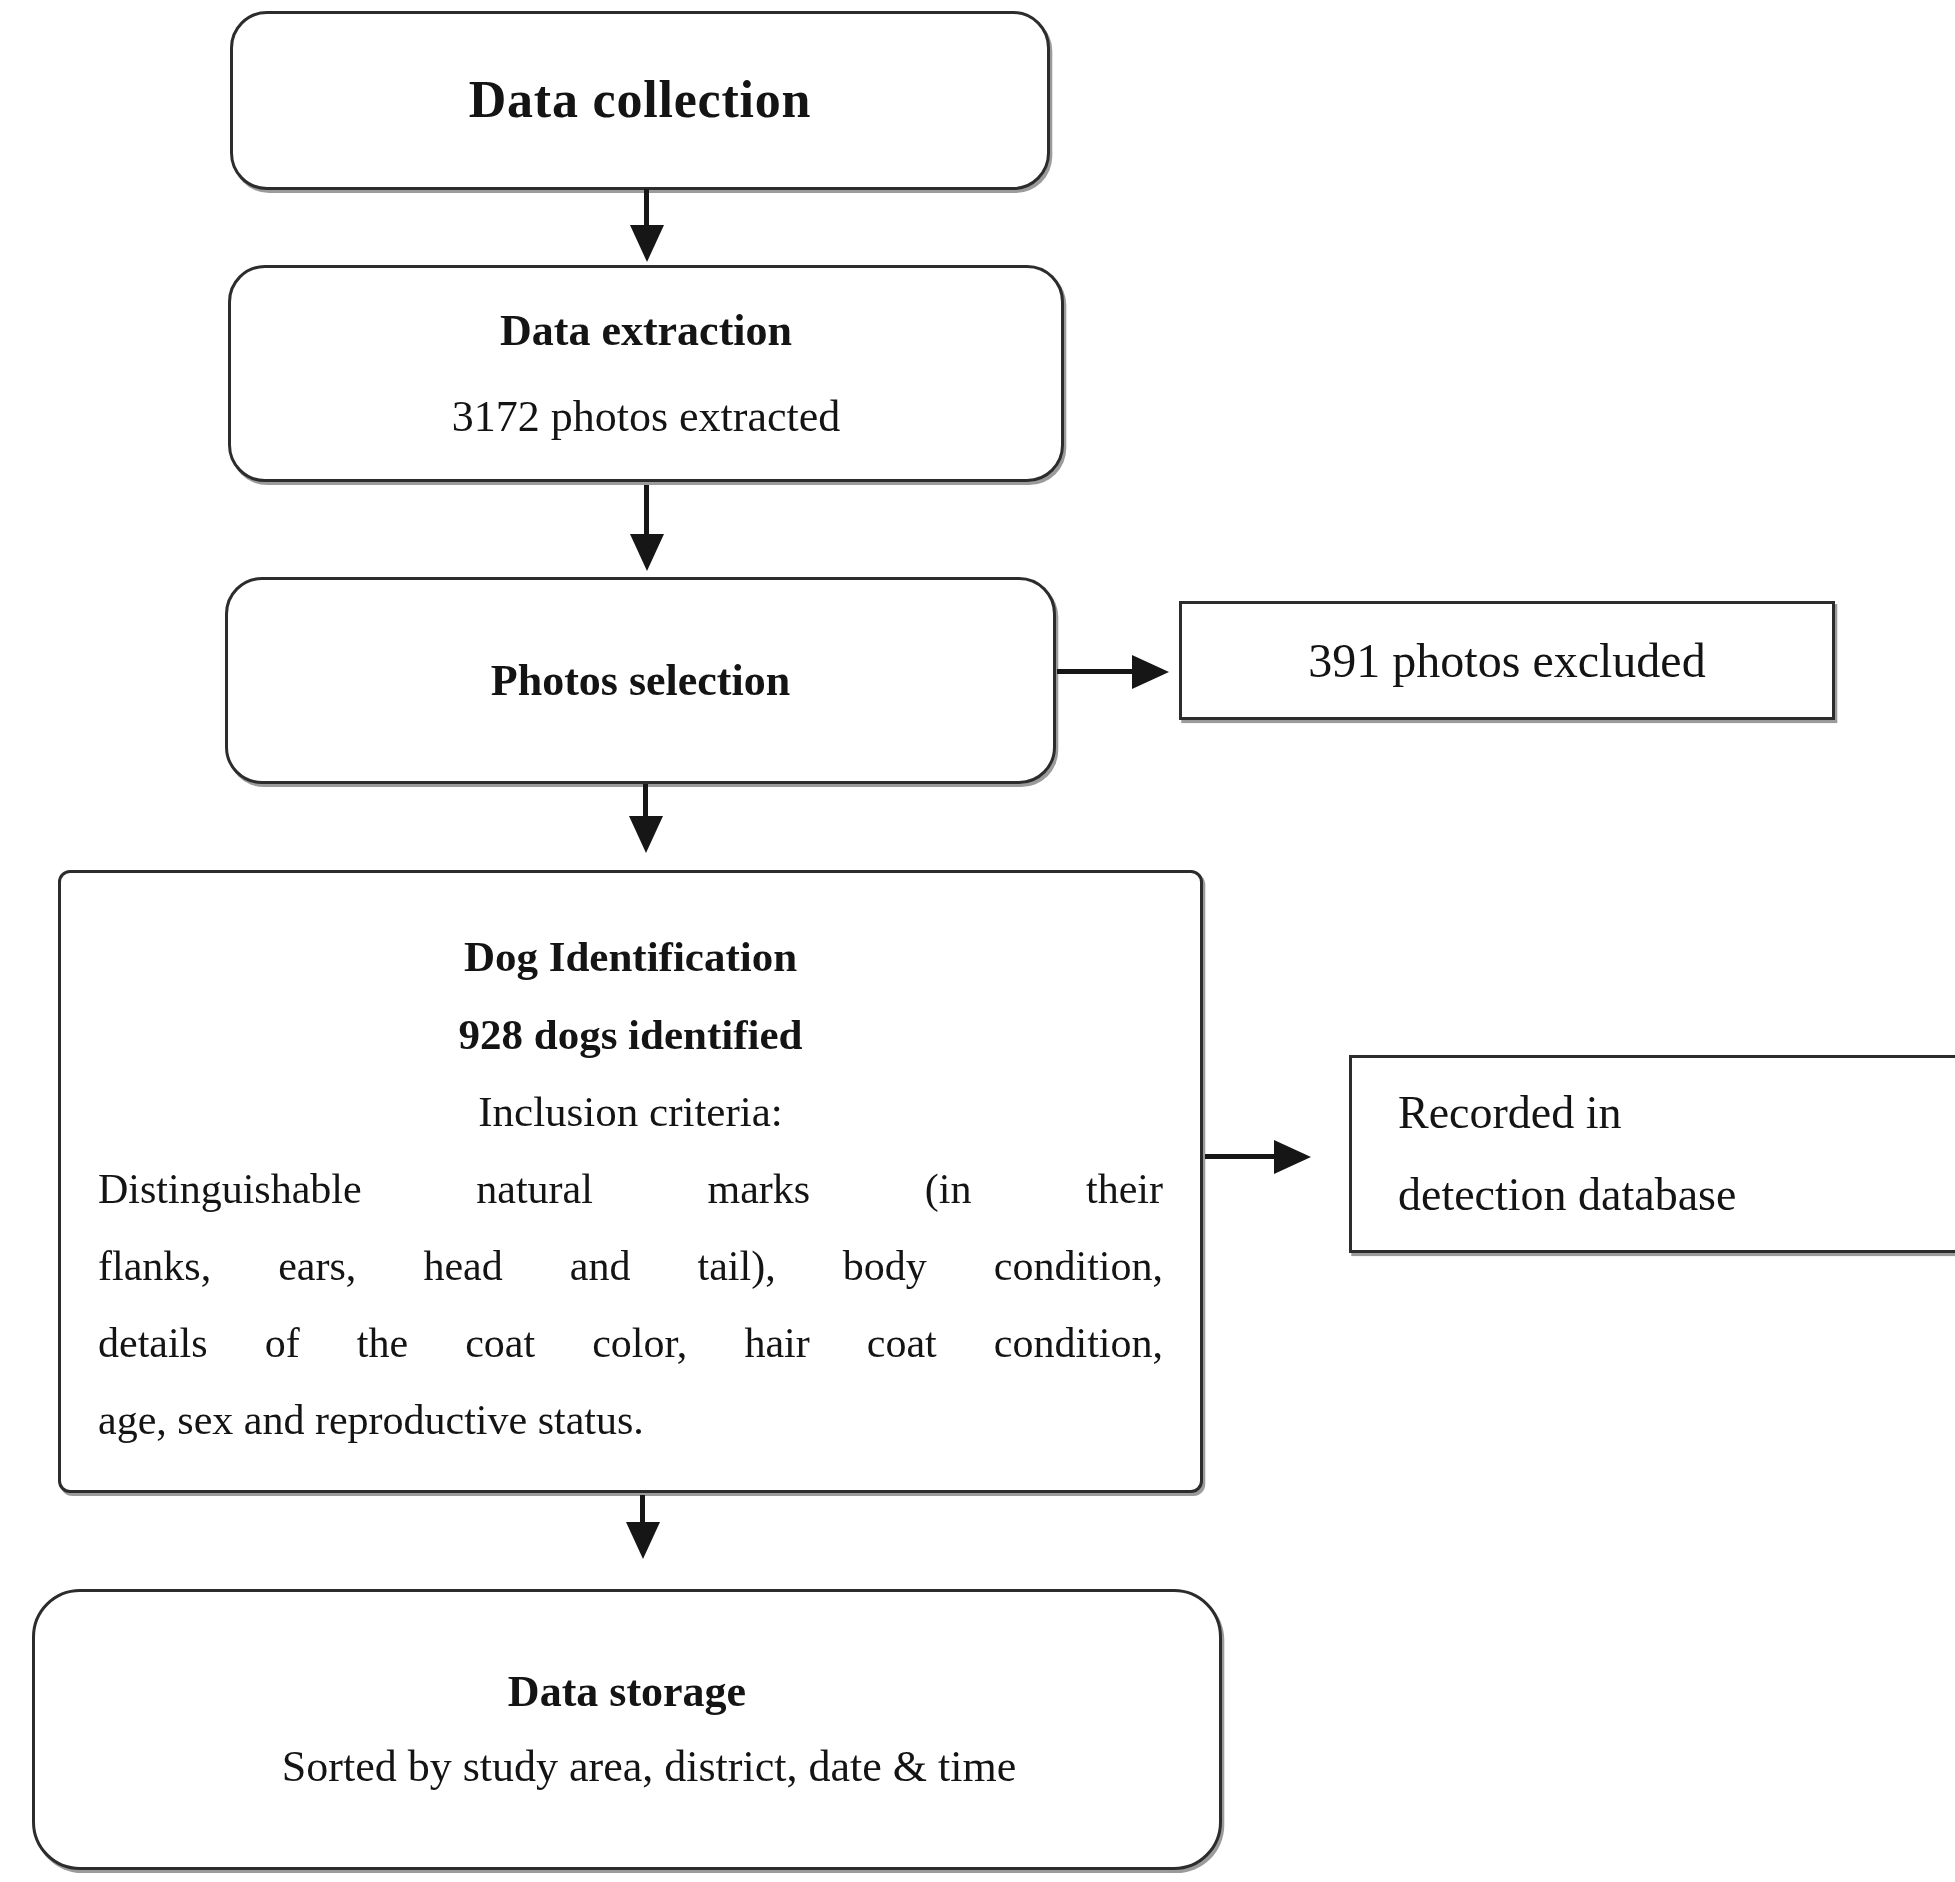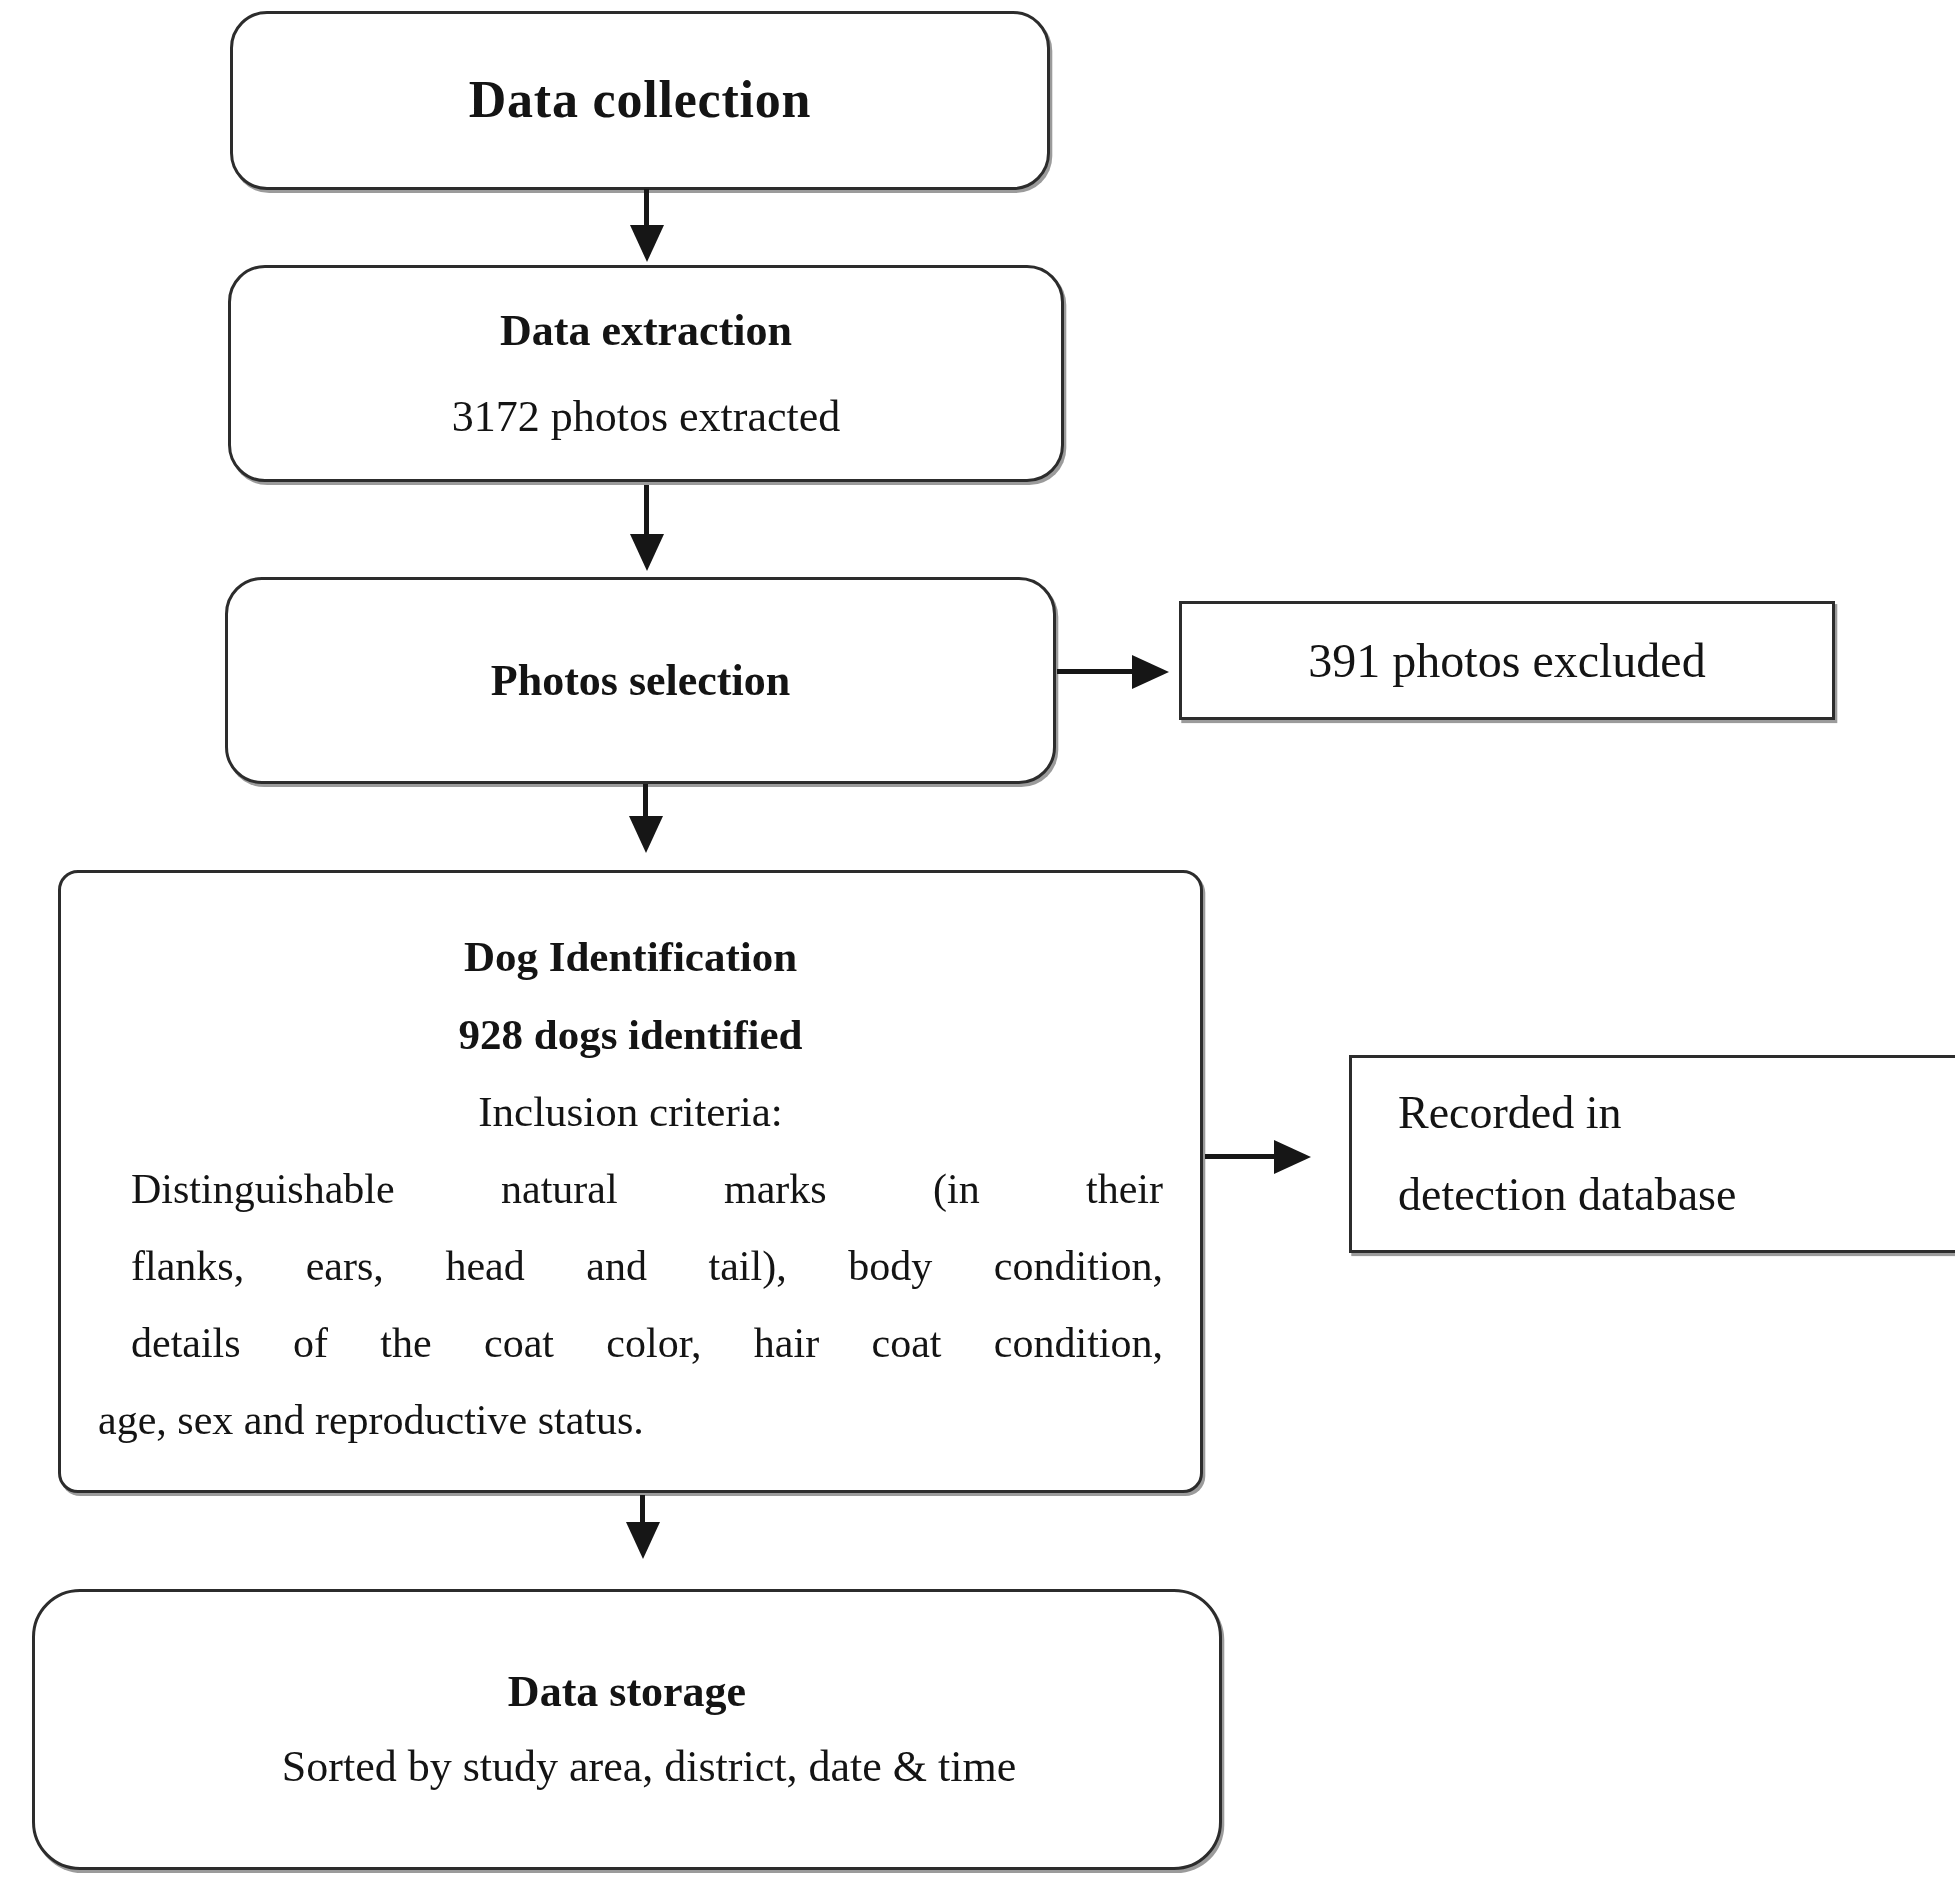--- a/index.html
+++ b/index.html
@@ -22,21 +22,21 @@
     background: #ffffff;
     border: 3.8px solid #2c2c2c;
     box-shadow: 2.3px 3.1px 0 #9b9b9b;
     display: flex;
     flex-direction: column;
     justify-content: center;
     align-items: center;
     text-align: center;
   }
   .r-sm { border-radius: 37px; }
-  .r-lg { border-radius: 20px; }
+  .r-lg { border-radius: 12px; }
   .r-md { border-radius: 48px; }
   .r-0  { border-radius: 0; }
 
   .title-xl {
     font-size: 52px;
     font-weight: bold;
     line-height: 1.4;
     letter-spacing: 0.8px;
   }
   .title {
@@ -63,21 +63,20 @@
   .para {
     box-sizing: border-box;
     width: 100%;
     padding: 0 37px;
     font-size: 42px;
     line-height: 77px;
   }
   .jline {
     text-align: justify;
     text-align-last: justify;
-    margin-left: 33px;
   }
   .lline {
     text-align: left;
     text-align-last: left;
   }
 
   .rec-label {
     box-sizing: border-box;
     width: 100%;
     padding: 0 46px;

